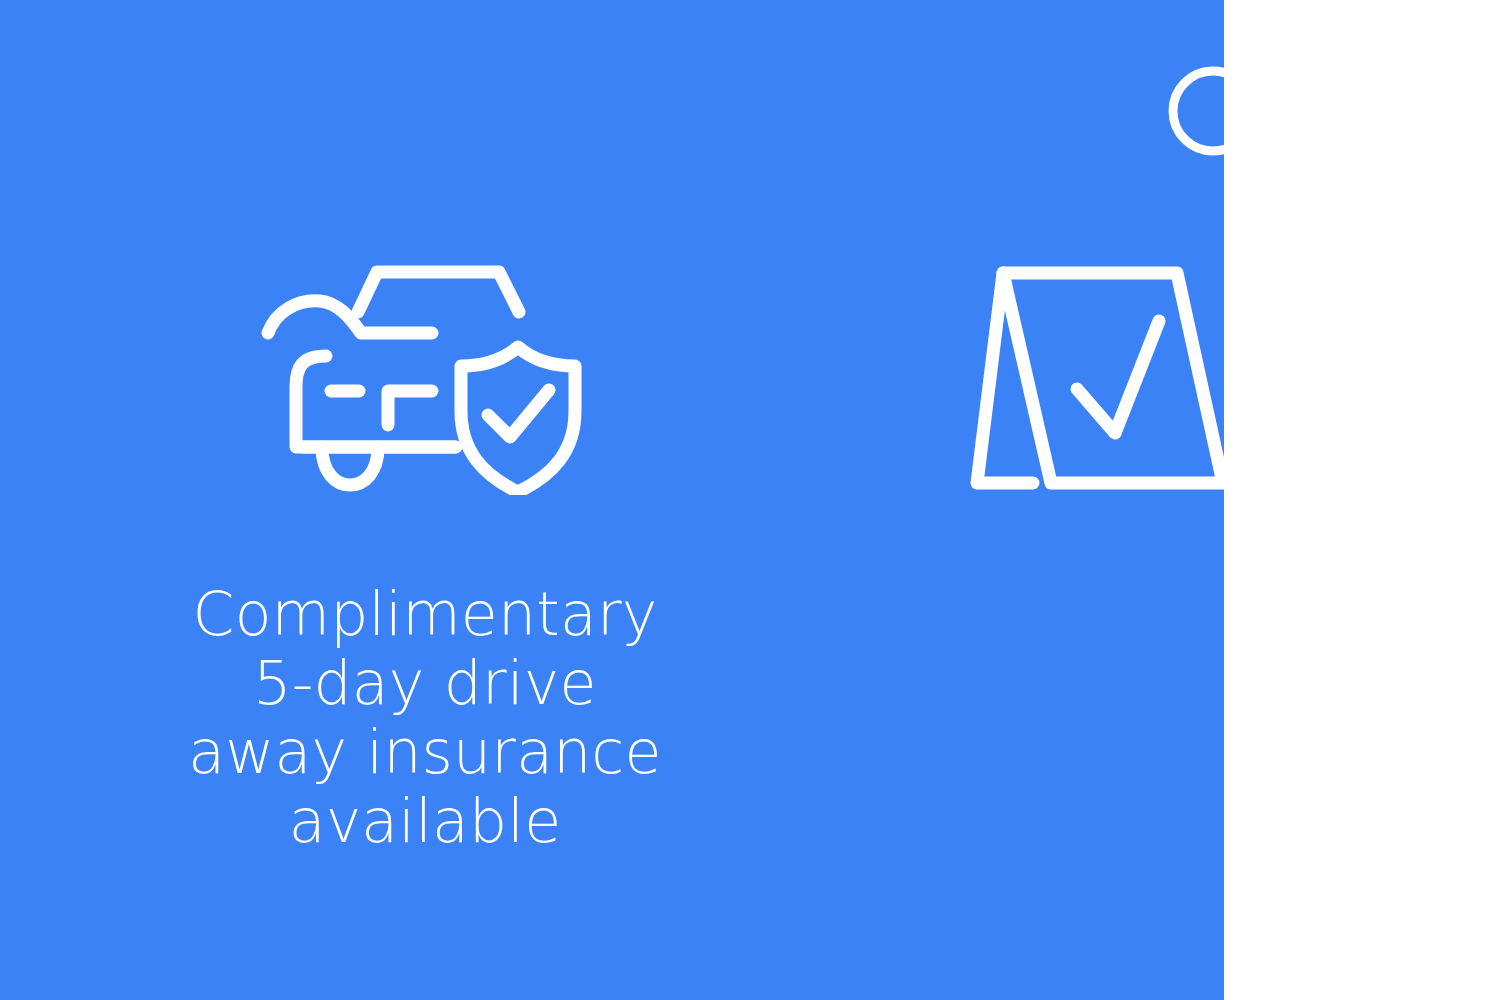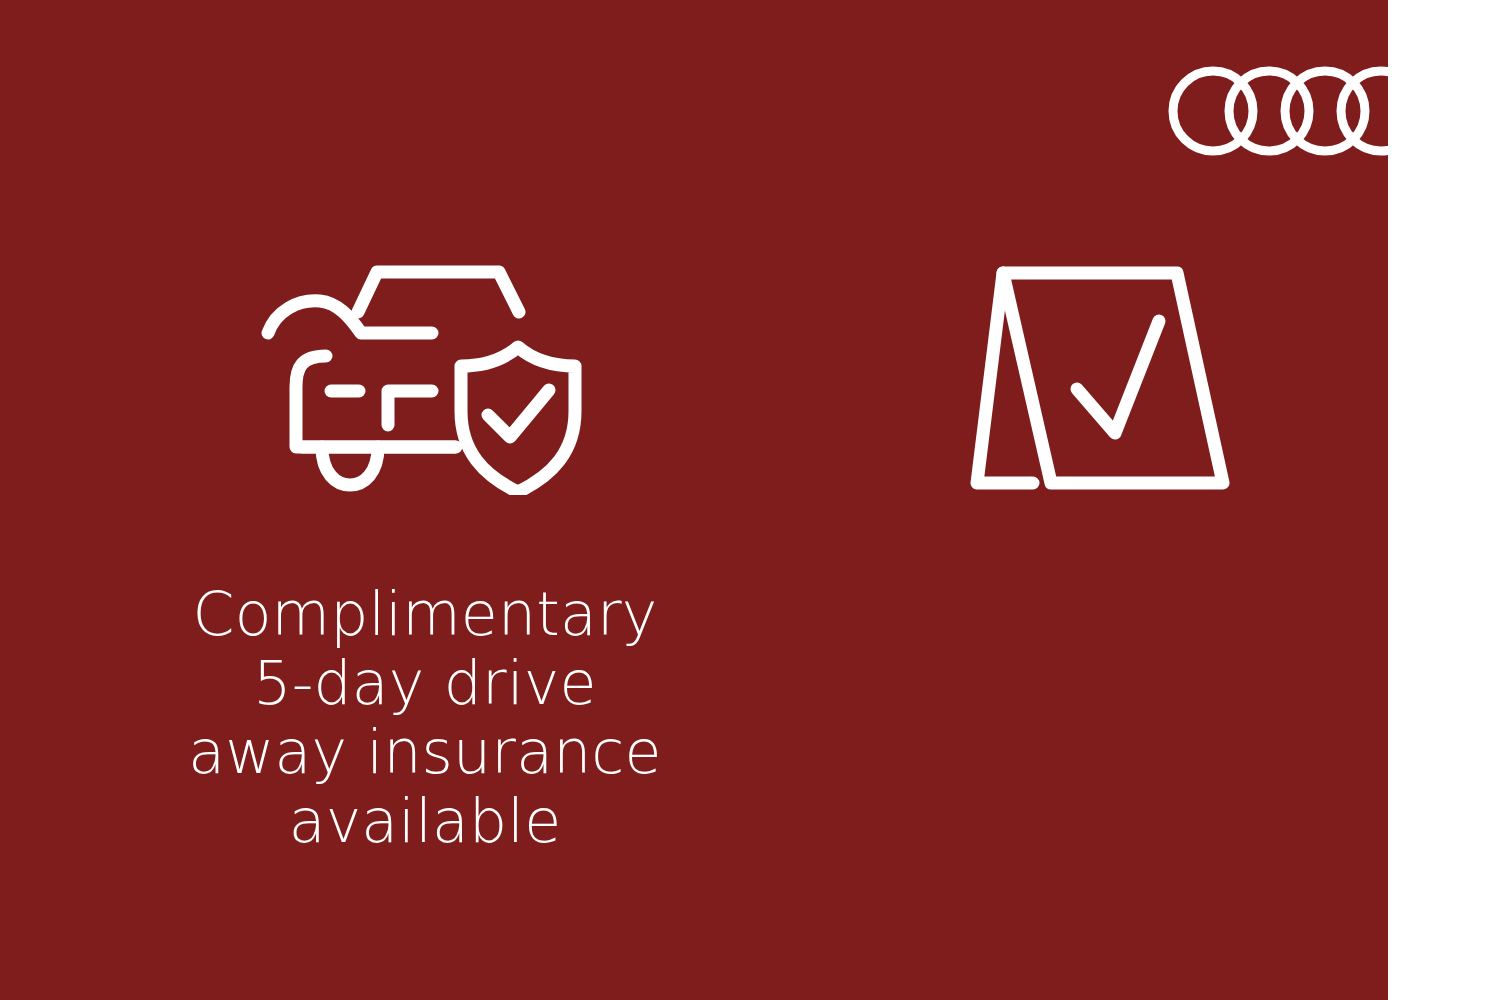--- a/index.html
+++ b/index.html
@@ -8,23 +8,23 @@
     padding: 0;
   }
   body {
     width: 1500px;
     height: 1000px;
     overflow: hidden;
     font-family: "DejaVu Sans", "Liberation Sans", sans-serif;
   }
   #stage {
     position: relative;
-    width: 1388px;
+    width: 1224px;
     height: 1000px;
-    background: #7f1d1d;
+    background: #3b82f6;
     overflow: hidden;
   }
 
   
   #brand-logo {
     position: absolute;
     left: 1168px;
     top: 62px;
     width: 262px;
     height: 98px;

